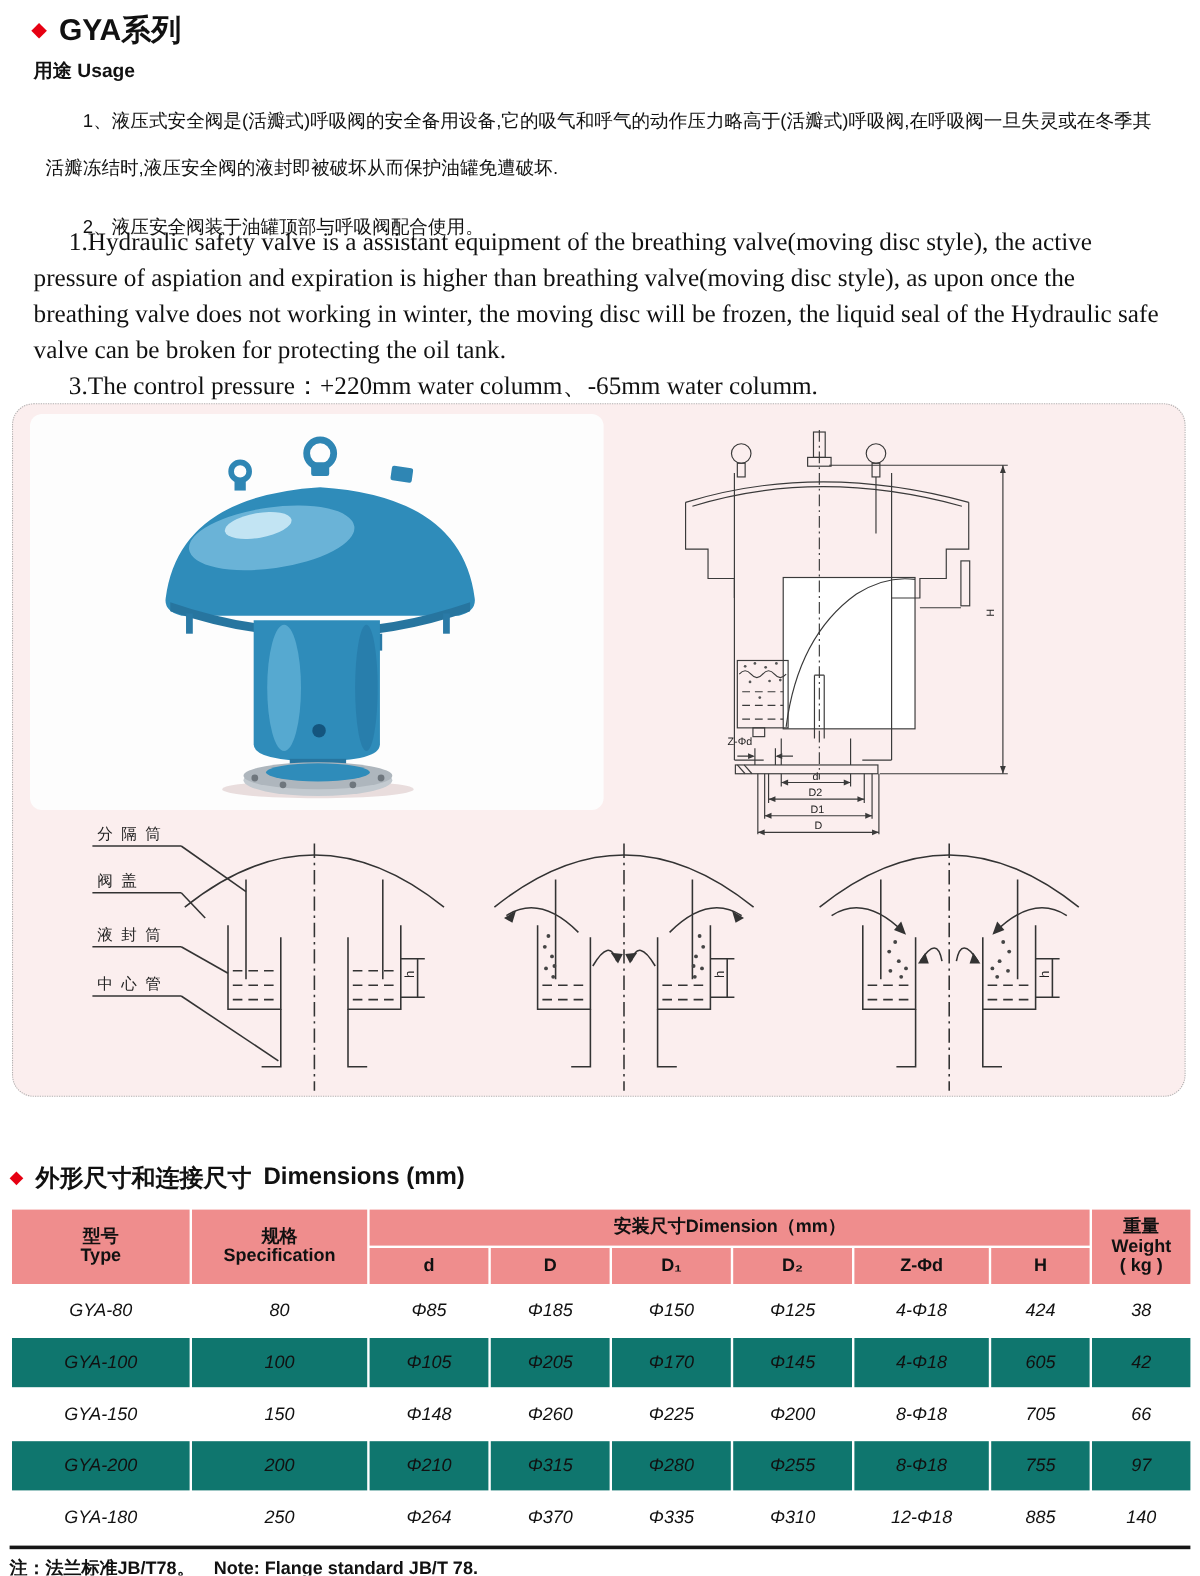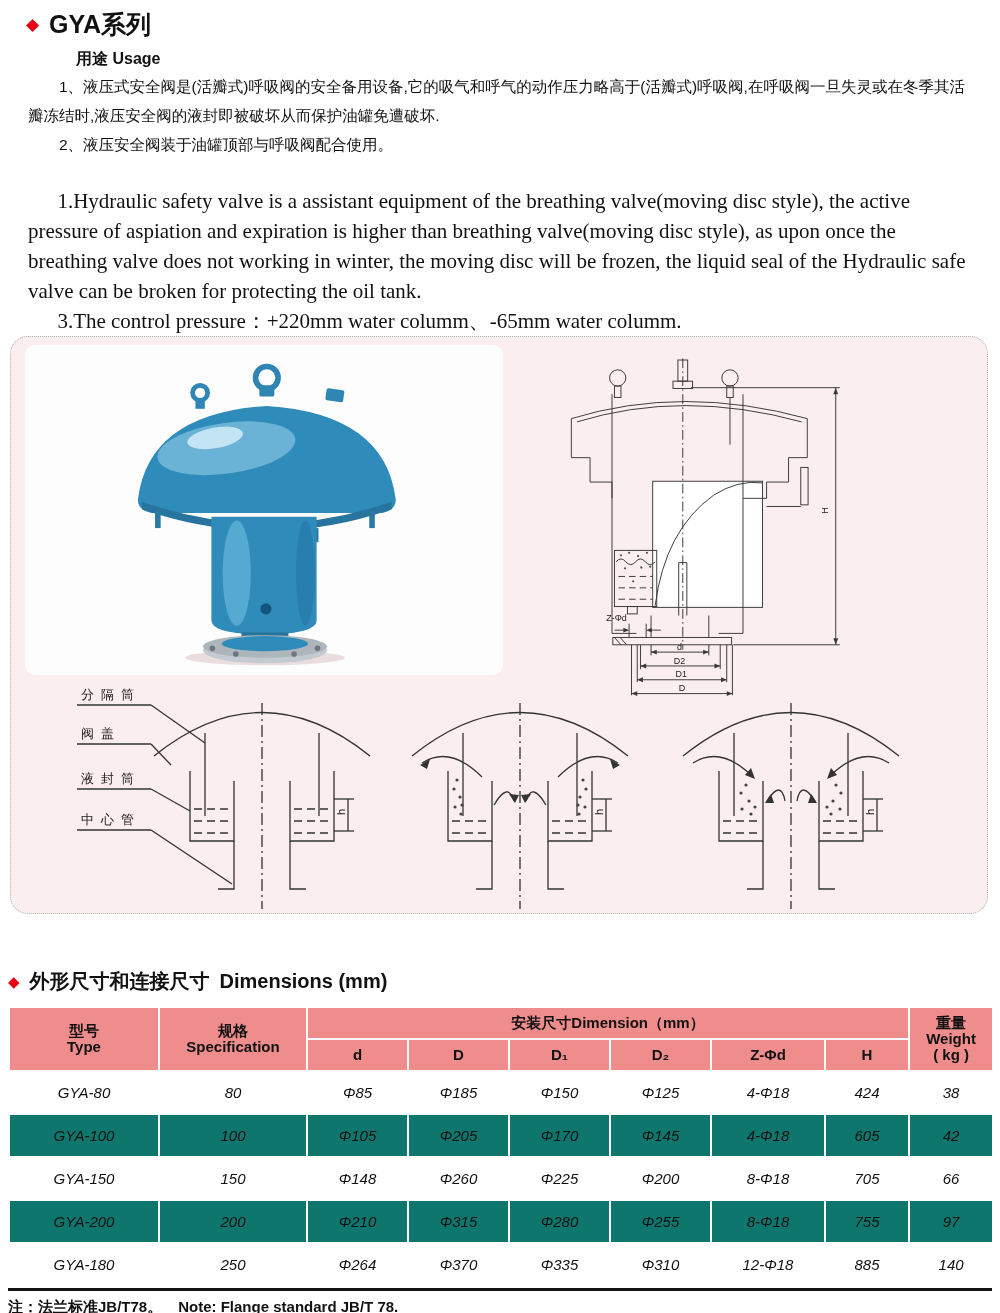--- a/index.html
+++ b/index.html
@@ -1,24 +1,24 @@
 <!DOCTYPE html>
 <html><head>
 <meta charset="utf-8">
 <style>
   html,body{margin:0;padding:0;background:#ffffff;}
   body{width:1000px;height:1313px;font-family:"Liberation Sans","DejaVu Sans",sans-serif;color:#111;position:relative;}
   .abs{position:absolute;}
   
   .series-title{top:8px;left:26px;font-size:25px;font-weight:bold;display:flex;align-items:center;gap:10px;}
   .series-title .diamond{font-size:17px;color:#e60012;line-height:1;}
-  .usage-label{top:49px;left:28px;font-size:16px;font-weight:bold;margin-left:48px;}
+  .usage-label{top:49px;left:28px;font-size:16px;font-weight:bold;}
   
   .zh-block{top:72px;left:28px;width:948px;}
-  .zh-block p{margin:0;text-indent:2em;font-size:15.5px;line-height:29px;}
+  .zh-block p{margin:10px;text-indent:2em;font-size:15.5px;line-height:39px;}
   .en-block{top:186px;left:28px;width:948px;}
   .en-block p{margin:0;text-indent:1.4em;font-size:21px;line-height:30px;font-family:Liberation Serif, serif;}
   
   .panel{top:336px;left:10px;width:976px;height:576px;background:#fbeeee;border:1px dotted #b0b0b0;border-radius:18px;}
   .photo{position:absolute;left:14px;top:8px;width:478px;height:330px;background:#fdfdfd;border-radius:10px;}
   .photo svg{display:block;margin:14px auto 0;}
   .drawing{position:absolute;left:548px;top:10px;}
   .schematics{position:absolute;left:0;top:344px;}
   .drawing line,.drawing path,.drawing rect,.drawing circle{stroke:#3a3a3a;stroke-width:1.2;fill:none;}
   .drawing .fw{fill:#ffffff;}

